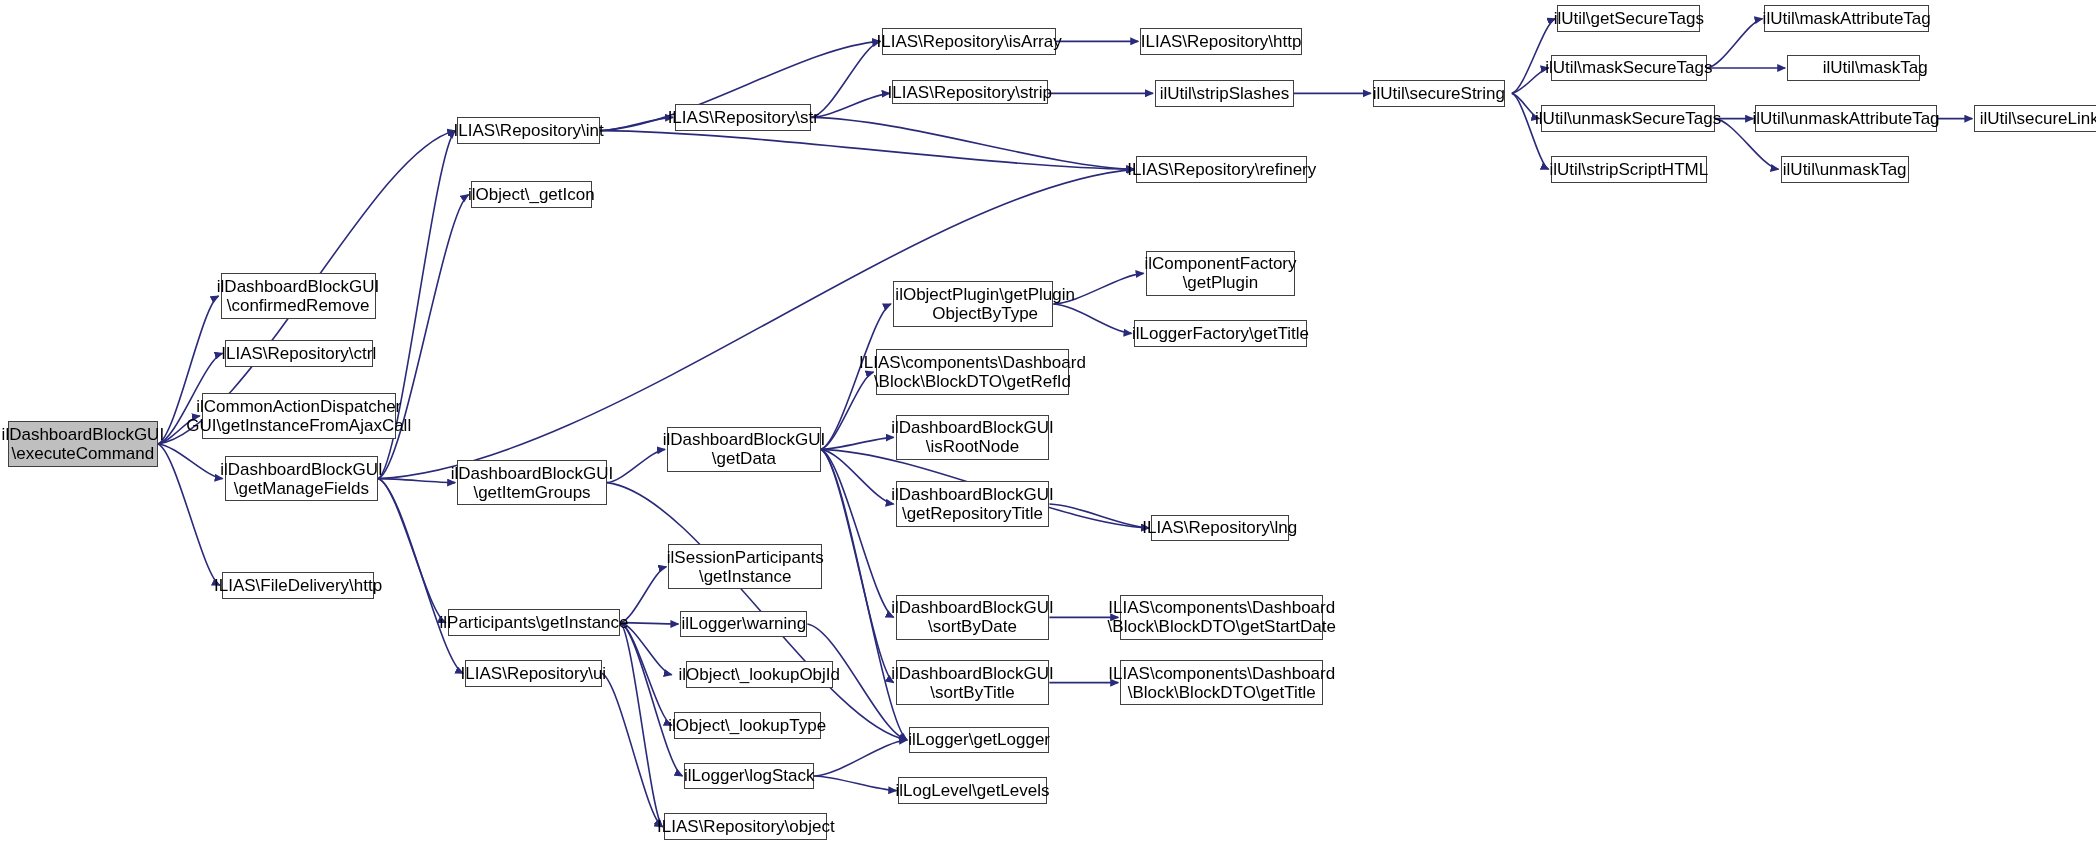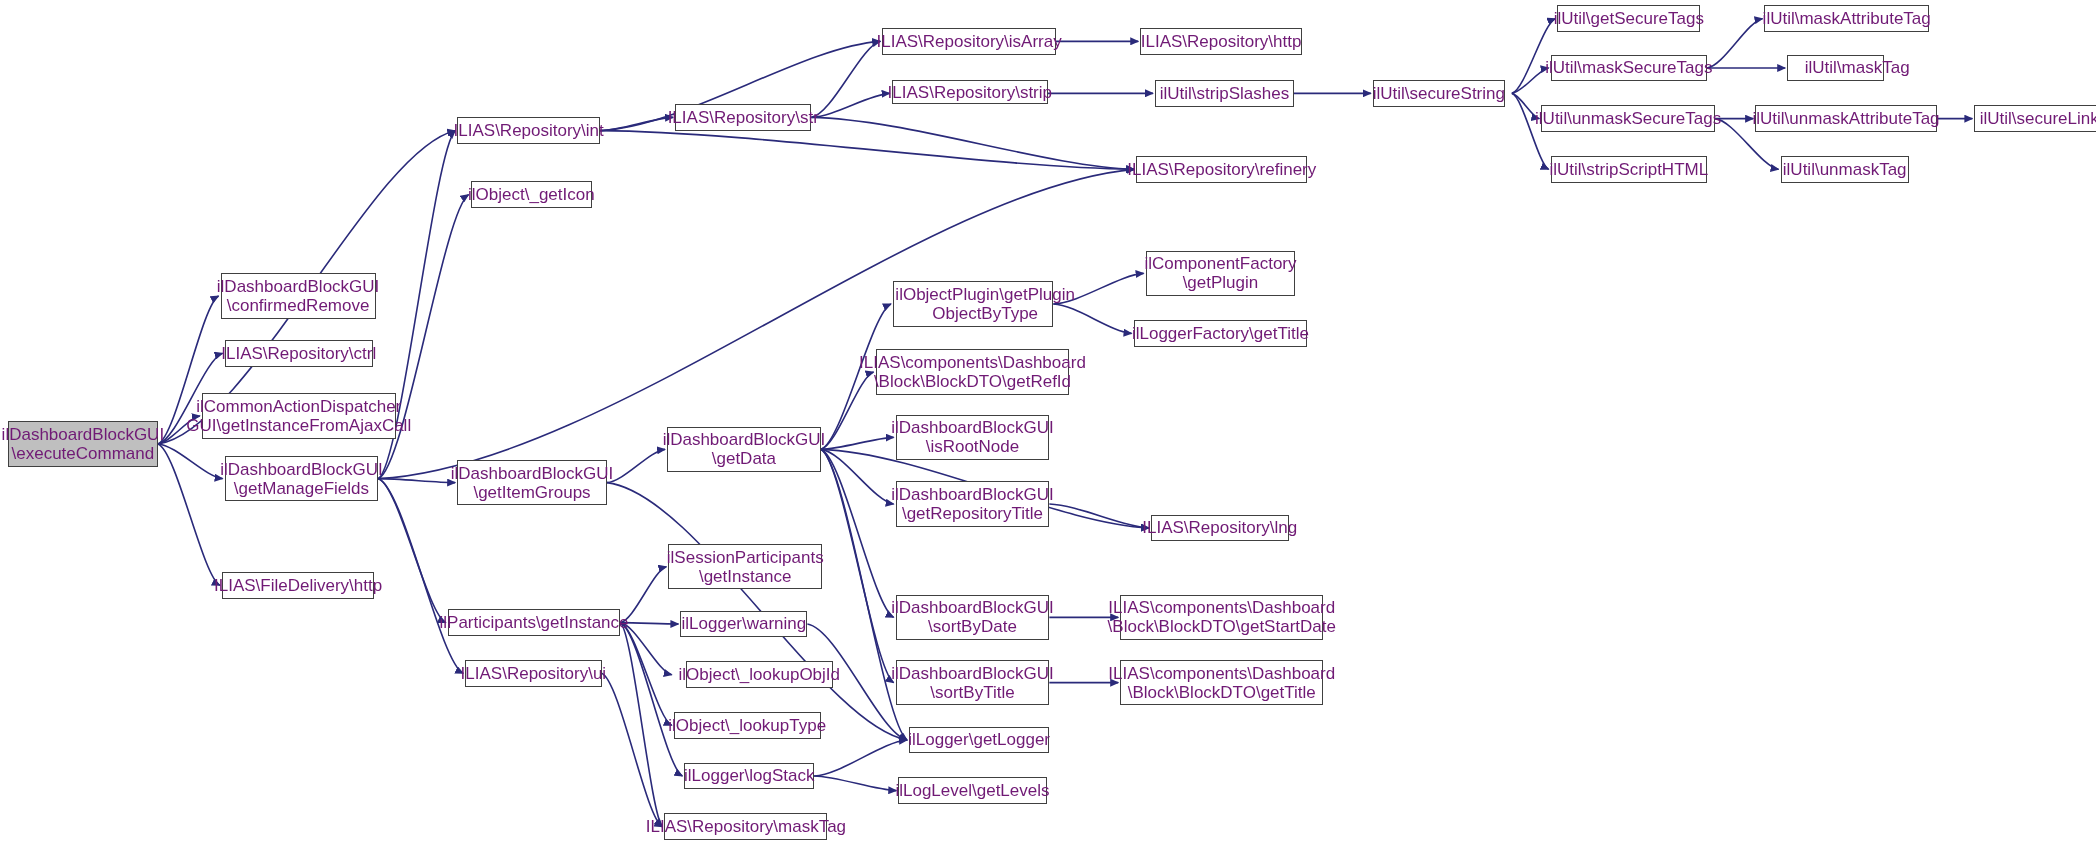--- a/index.html
+++ b/index.html
@@ -26,21 +26,21 @@
   }
   .node {
     position: absolute;
     box-sizing: border-box;
     display: flex;
     align-items: center;
     justify-content: center;
     text-align: center;
     border: 1px solid #404040;
     background: #ffffff;
-    color: #701a75;
+    color: #000000;
     font-size: 17px;
     line-height: 19px;
     letter-spacing: 0px;
     white-space: pre-line;
     padding: 0 4px;
     z-index: 2;
   }
   .node.root {
     background: #bfbfbf;
     border: 1px solid #404040;
@@ -134,21 +134,21 @@
       <div class="node" style="left: 465.184px; top: 660px; width: 136.347px; height: 26.6667px;"><span class="lbl">ILIAS\Repository\ui</span></div>
       <div class="node" style="left: 675.051px; top: 104px; width: 136.347px; height: 26.6667px;"><span class="lbl">ILIAS\Repository\str</span></div>
       <div class="node" style="left: 667.031px; top: 426.667px; width: 153.724px; height: 45.3333px;"><span class="lbl">ilDashboardBlockGUI
 \getData</span></div>
       <div class="node" style="left: 668.367px; top: 544px; width: 153.724px; height: 45.3333px;"><span class="lbl">ilSessionParticipants
 \getInstance</span></div>
       <div class="node" style="left: 680.398px; top: 610.667px; width: 126.99px; height: 26.6667px;"><span class="lbl">ilLogger\warning</span></div>
       <div class="node" style="left: 673.714px; top: 661.333px; width: 147.041px; height: 26.6667px; margin-left: 12px;"><span class="lbl">ilObject\_lookupObjId</span></div>
       <div class="node" style="left: 673.714px; top: 712px; width: 147.041px; height: 26.6667px;"><span class="lbl">ilObject\_lookupType</span></div>
       <div class="node" style="left: 684.408px; top: 762.667px; width: 129.663px; height: 26.6667px;"><span class="lbl">ilLogger\logStack</span></div>
-      <div class="node" style="left: 664.357px; top: 813.333px; width: 163.082px; height: 26.6667px;"><span class="lbl">ILIAS\Repository\maskTag</span></div>
+      <div class="node" style="left: 664.357px; top: 813.333px; width: 163.082px; height: 26.6667px;"><span class="lbl">ILIAS\Repository\object</span></div>
       <div class="node" style="left: 882.245px; top: 28px; width: 173.776px; height: 26.6667px;"><span class="lbl">ILIAS\Repository\isArray</span></div>
       <div class="node" style="left: 891.602px; top: 80px; width: 156.398px; height: 24px;"><span class="lbl">ILIAS\Repository\strip</span></div>
       <div class="node" style="left: 1136.22px; top: 156px; width: 171.102px; height: 26.6667px;"><span class="lbl">ILIAS\Repository\refinery</span></div>
       <div class="node" style="left: 892.939px; top: 281.333px; width: 160.408px; height: 45.3333px; padding-left: 28px;"><span class="lbl">ilObjectPlugin\getPlugin
 ObjectByType</span></div>
       <div class="node" style="left: 875.561px; top: 349.333px; width: 193.827px; height: 45.3333px;"><span class="lbl">ILIAS\components\Dashboard
 \Block\BlockDTO\getRefId</span></div>
       <div class="node" style="left: 895.612px; top: 414.667px; width: 153.724px; height: 45.3333px;"><span class="lbl">ilDashboardBlockGUI
 \isRootNode</span></div>
       <div class="node" style="left: 895.612px; top: 481.333px; width: 153.724px; height: 45.3333px;"><span class="lbl">ilDashboardBlockGUI
@@ -168,18 +168,18 @@
       <div class="node" style="left: 1120.18px; top: 594.667px; width: 203.184px; height: 45.3333px;"><span class="lbl">ILIAS\components\Dashboard
 \Block\BlockDTO\getStartDate</span></div>
       <div class="node" style="left: 1120.18px; top: 660px; width: 203.184px; height: 45.3333px;"><span class="lbl">ILIAS\components\Dashboard
 \Block\BlockDTO\getTitle</span></div>
       <div class="node" style="left: 1372.83px; top: 80px; width: 132px; height: 26.6667px; text-align: right;"><span class="lbl">ilUtil\secureString</span></div>
       <div class="node" style="left: 1557.3px; top: 5.33333px; width: 143.031px; height: 26.6667px;"><span class="lbl">ilUtil\getSecureTags</span></div>
       <div class="node" style="left: 1550.61px; top: 54.6667px; width: 156.398px; height: 26.6667px; text-align: center;"><span class="lbl">ilUtil\maskSecureTags</span></div>
       <div class="node" style="left: 1541.26px; top: 105.333px; width: 173.776px; height: 26.6667px;"><span class="lbl">ilUtil\unmaskSecureTags</span></div>
       <div class="node" style="left: 1550.61px; top: 156px; width: 156.398px; height: 26.6667px;"><span class="lbl">ilUtil\stripScriptHTML</span></div>
       <div class="node" style="left: 1764.49px; top: 5.33333px; width: 164.418px; height: 26.6667px;"><span class="lbl">ilUtil\maskAttributeTag</span></div>
-      <div class="node" style="left: 1787.21px; top: 54.6667px; width: 97px; height: 26.6667px; padding-left: 47px;"><span class="lbl">ilUtil\maskTag</span></div>
+      <div class="node" style="left: 1787.21px; top: 54.6667px; width: 133px; height: 26.6667px; padding-left: 47px;"><span class="lbl">ilUtil\maskTag</span></div>
       <div class="node" style="left: 1755.13px; top: 105.333px; width: 181.796px; height: 26.6667px;"><span class="lbl">ilUtil\unmaskAttributeTag</span></div>
       <div class="node" style="left: 1780.53px; top: 156px; width: 128.327px; height: 26.6667px;"><span class="lbl">ilUtil\unmaskTag</span></div>
       <div class="node" style="left: 1974.36px; top: 105.333px; width: 129.663px; height: 26.6667px;"><span class="lbl">ilUtil\secureLink</span></div>
     </div>
 </div>
 
 </body></html>

